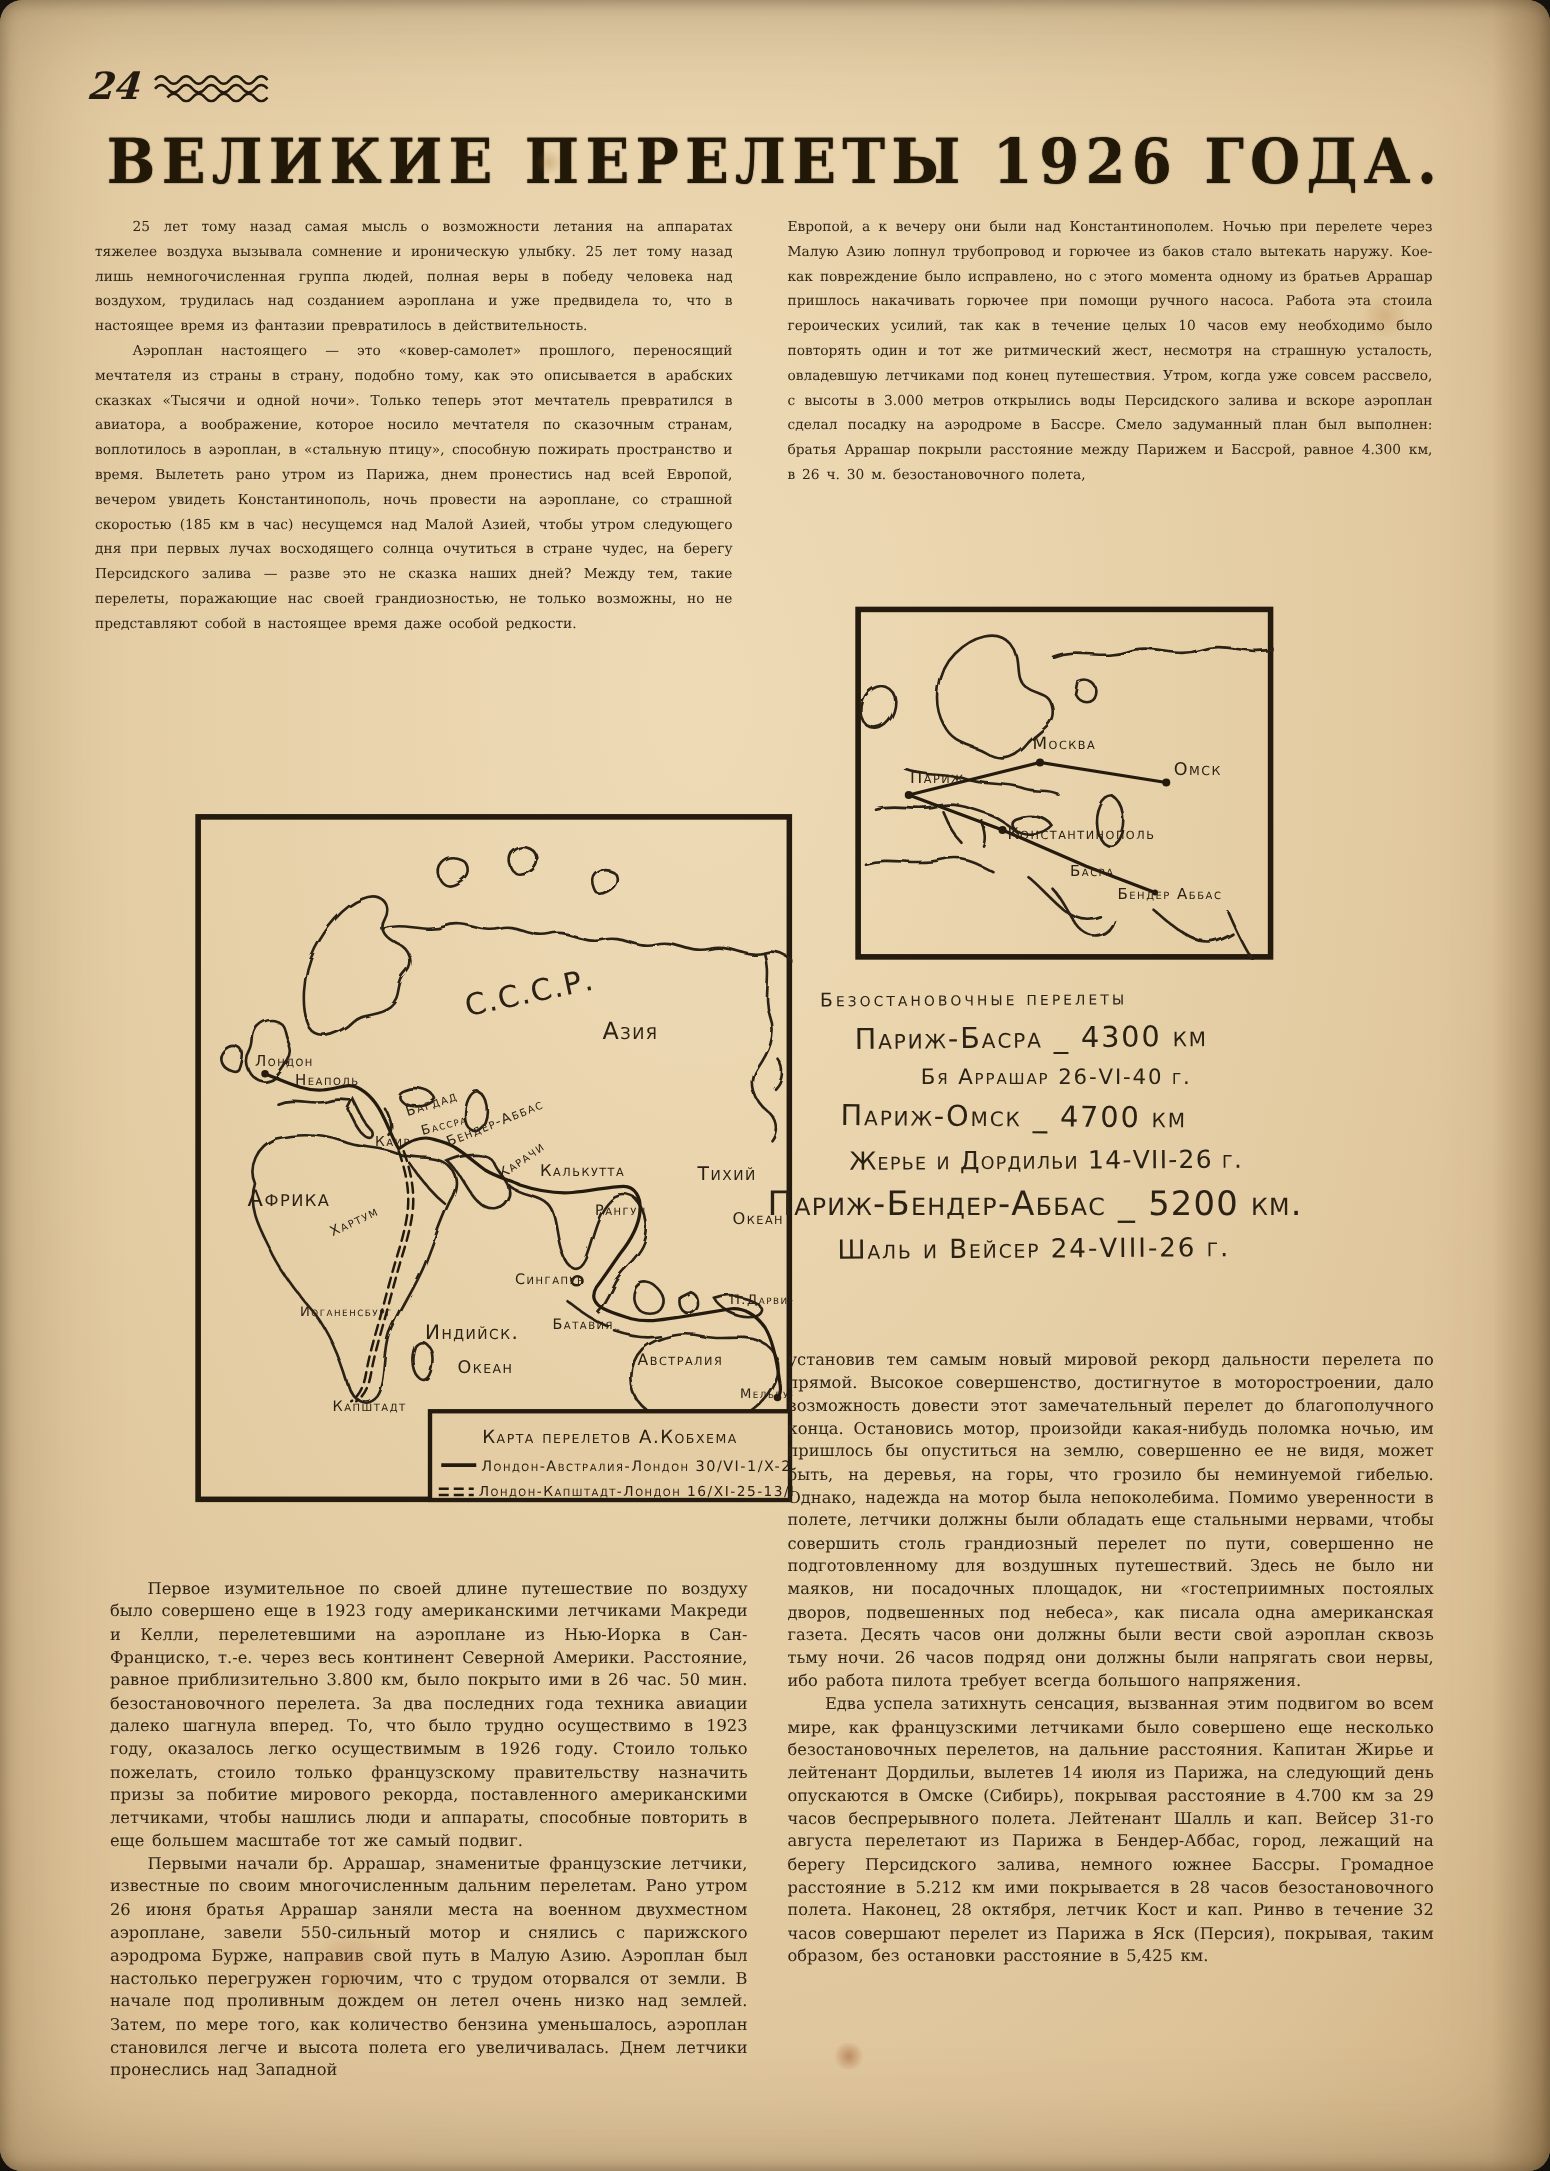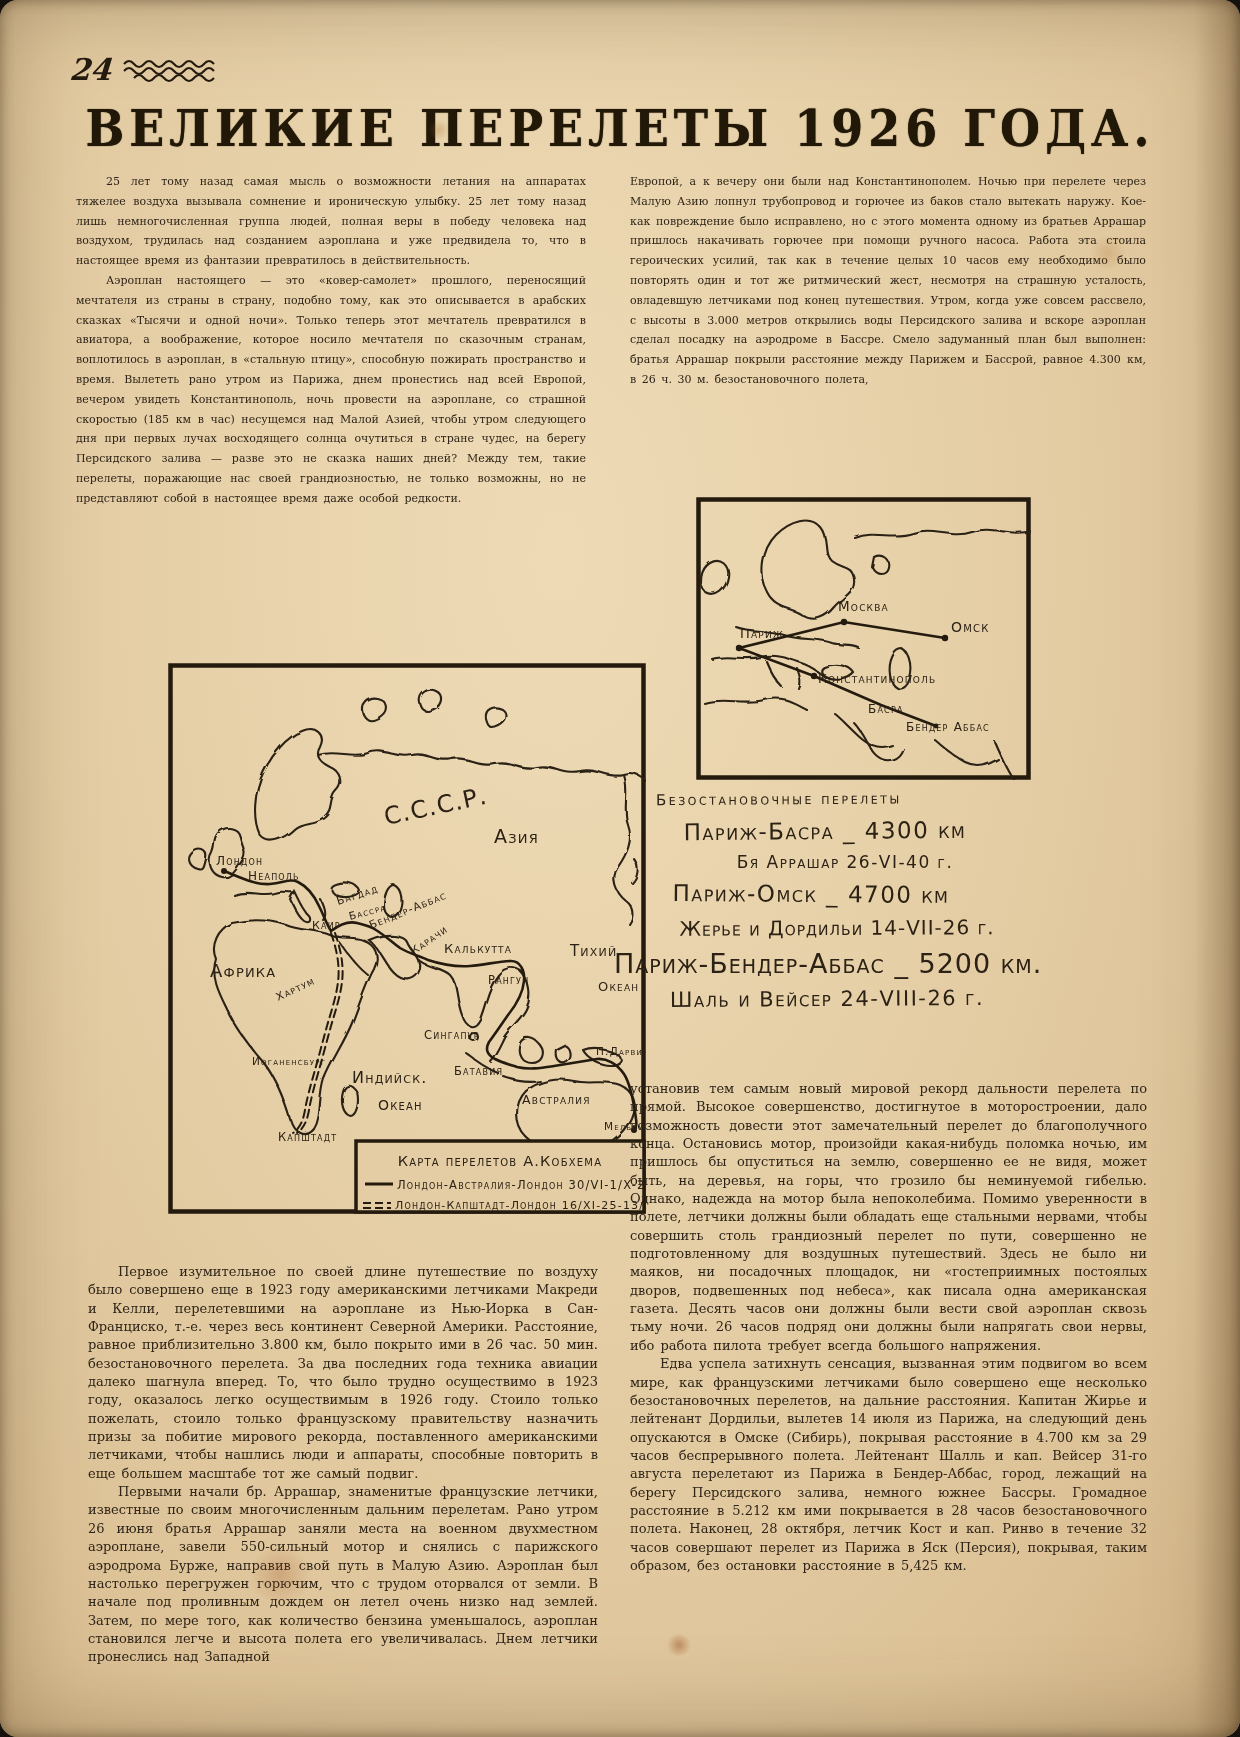--- a/index.html
+++ b/index.html
@@ -33,21 +33,21 @@
   .col{position:absolute;text-align:justify;color:#2e2418;}
   .col p{margin:0;padding:0;word-spacing:2px;}
   .col p.indent{text-indent:30px;}
   .t16{font-size:11px;line-height:19.8px;}
   .t15{font-size:13px;line-height:18.35px;margin-top:22px;}
   .left-top{left:76px;top:172px;width:510px;}
   .right-top{left:630px;top:172px;width:516px;}
   .left-bottom{left:88px;top:1241px;width:510px;}
   .right-bottom{left:630px;top:1058px;width:517px;}
 
-  figure{margin:12px;padding:4px;position:absolute;}
+  figure{margin:0;padding:4px;position:absolute;}
   .bigmap{left:152px;top:647px;}
   .smallmap{left:680px;top:481px;}
   svg .coast{fill:none;stroke:#2b2114;stroke-width:2.1;stroke-linecap:round;}
   svg .route{fill:none;stroke:#241b0e;stroke-width:2.6;stroke-linecap:round;}
   svg .dash{stroke-dasharray:8 5;stroke-width:2;}
   svg .frame{fill:none;stroke:#241b0e;stroke-width:4.5;}
   svg .dot{fill:#241b0e;}
   svg text{font-family:"DejaVu Sans",sans-serif;font-variant:small-caps;fill:#2b2114;letter-spacing:1.2px;}
   svg .legendbox{fill:#e4cda4;stroke:#241b0e;stroke-width:3.5;}
 

